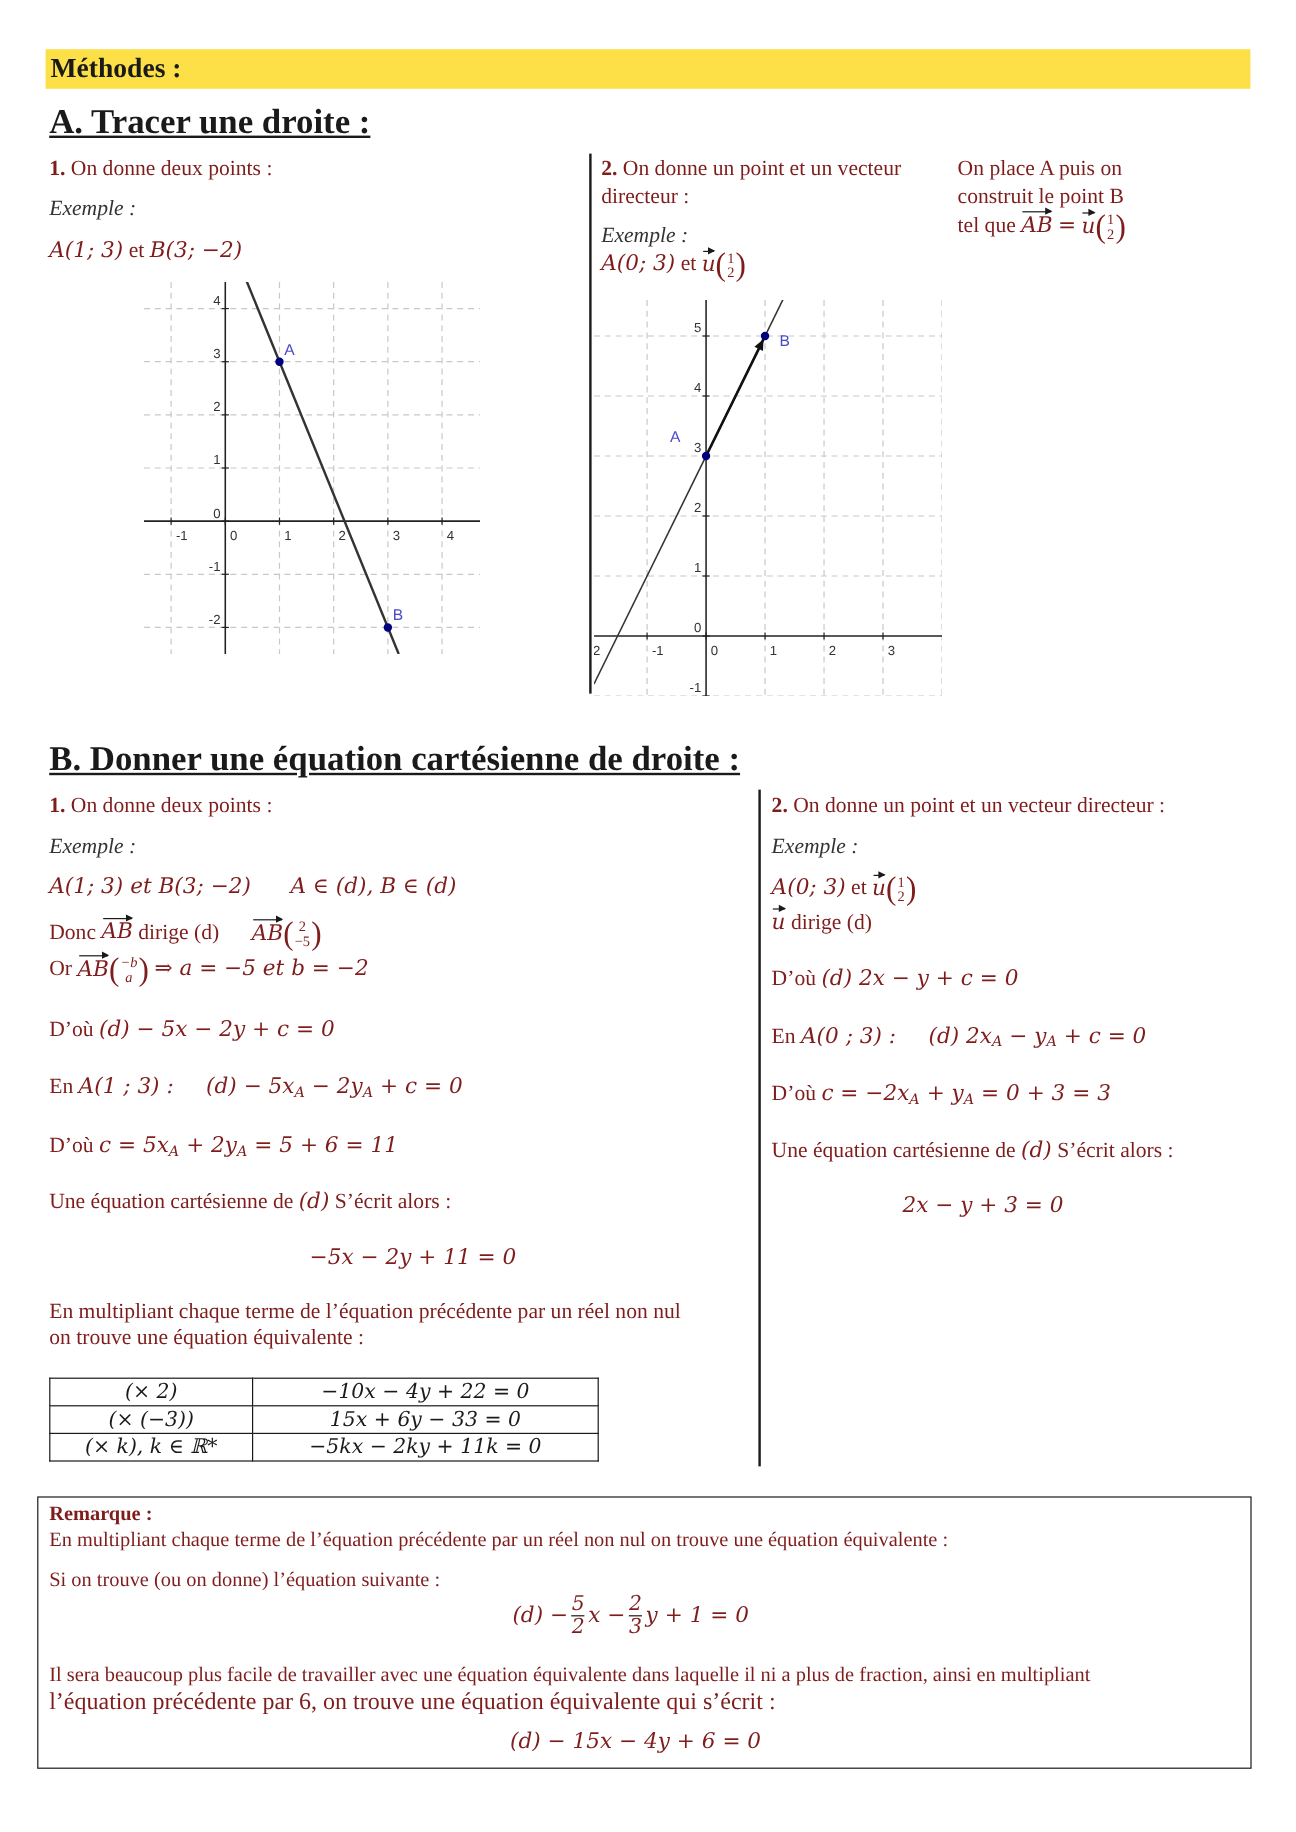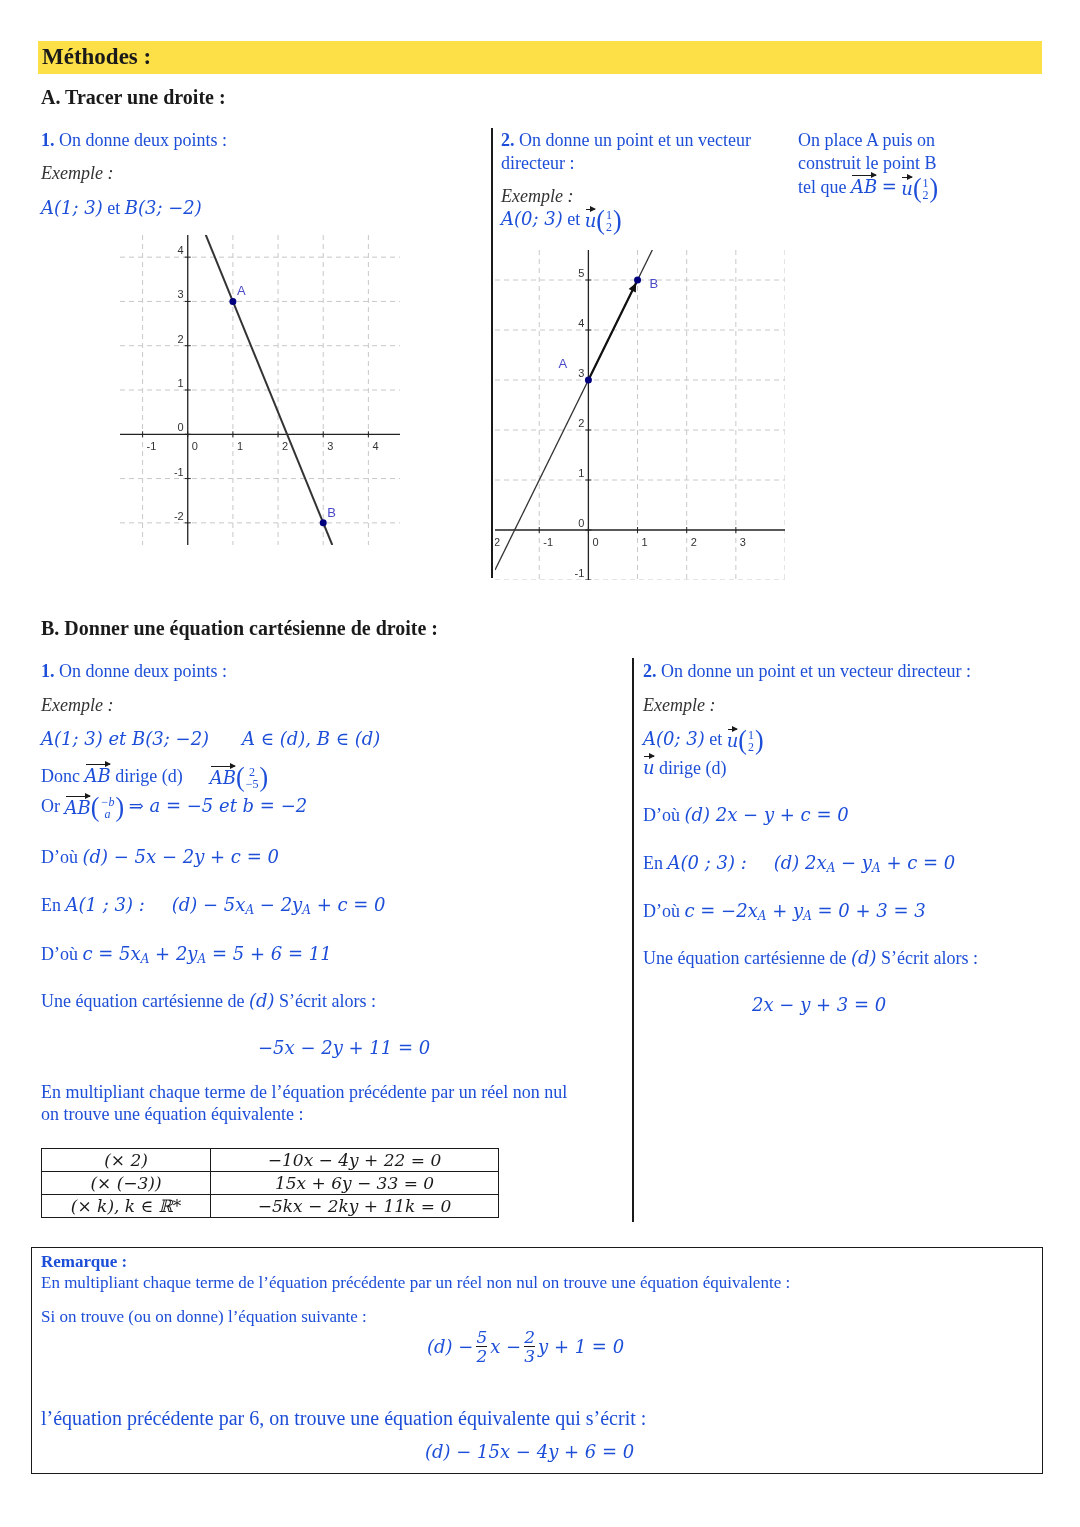--- a/index.html
+++ b/index.html
@@ -1,26 +1,26 @@
 <!DOCTYPE html>
 <html><head>
 <meta charset="utf-8">
 <style>
   html, body { margin:0; padding:0; background:#ffffff; }
   body { width:1080px; height:1527px; position:relative; overflow:hidden;
          font-family:"Liberation Serif", "DejaVu Serif", serif; color:#1a1a1a; }
   .abs { position:absolute; }
   .math { font-family:"DejaVu Serif", "Liberation Serif", serif; font-size:18px; }
   .mi { font-style:italic; }
-  .txt { font-size:18px; line-height:22px; white-space:nowrap; color:#1d4ed8; }
+  .txt { font-size:18px; line-height:22px; white-space:nowrap; color:#7f1d1d; }
   .ital { font-style:italic; color:#333; }
   .bold { font-weight:bold; }
   .header-bar { left:38px; top:41px; width:1004px; height:33px; background:#fde047; }
   .header-bar span { position:absolute; left:4px; top:3px; font-size:23px; font-weight:bold; }
-  .h2 { font-size:20px; font-weight:bold; white-space:nowrap; }
+  .h2 { font-size:29px; font-weight:bold; white-space:nowrap;text-decoration:underline; }
   .vdiv { background:#1a1a1a; width:1.5px; }
   .arrow-over { position:relative; display:inline-block; }
   .arrow-over::before { content:""; position:absolute; left:1px; right:1px; top:-1px; border-top:1.2px solid #1a1a1a; }
   .arrow-over::after { content:""; position:absolute; right:0px; top:-4px; width:0; height:0;
                        border-left:6px solid #1a1a1a; border-top:3px solid transparent; border-bottom:3px solid transparent; }
   .vec { display:inline-flex; align-items:center; vertical-align:middle; }
   .vec .paren { font-size:26px; line-height:26px; transform:scaleY(1.05); }
   .vec .stack { display:inline-flex; flex-direction:column; align-items:center; font-size:12px; line-height:12px; padding:0 1px; }
   sub { font-size:12px; vertical-align:-3px; }
   table.eq { border-collapse:collapse; font-family:"DejaVu Serif", serif; font-size:17px; }
@@ -326,15 +326,16 @@
         <span>2</span>
       </span>
     <span>x −</span>
     <span class="frac">
         <span>2</span>
         <span class="bar"></span>
         <span>3</span>
       </span>
     <span>y + 1 = 0</span>
   </div>
+  <div class="abs txt" style="left:9px; top:137px; font-size:17px;">Il sera beaucoup plus facile de travailler avec une équation équivalente dans laquelle il ni a plus de fraction, ainsi en multipliant</div>
   <div class="abs txt" style="left:9px; top:159px; font-size:20px;">l’équation précédente par 6, on trouve une équation équivalente qui s’écrit :</div>
   <div class="abs txt math mi" style="left:393px; top:193px;">(d)  − 15x − 4y + 6 = 0</div>
 </div>
 
 </body></html>

